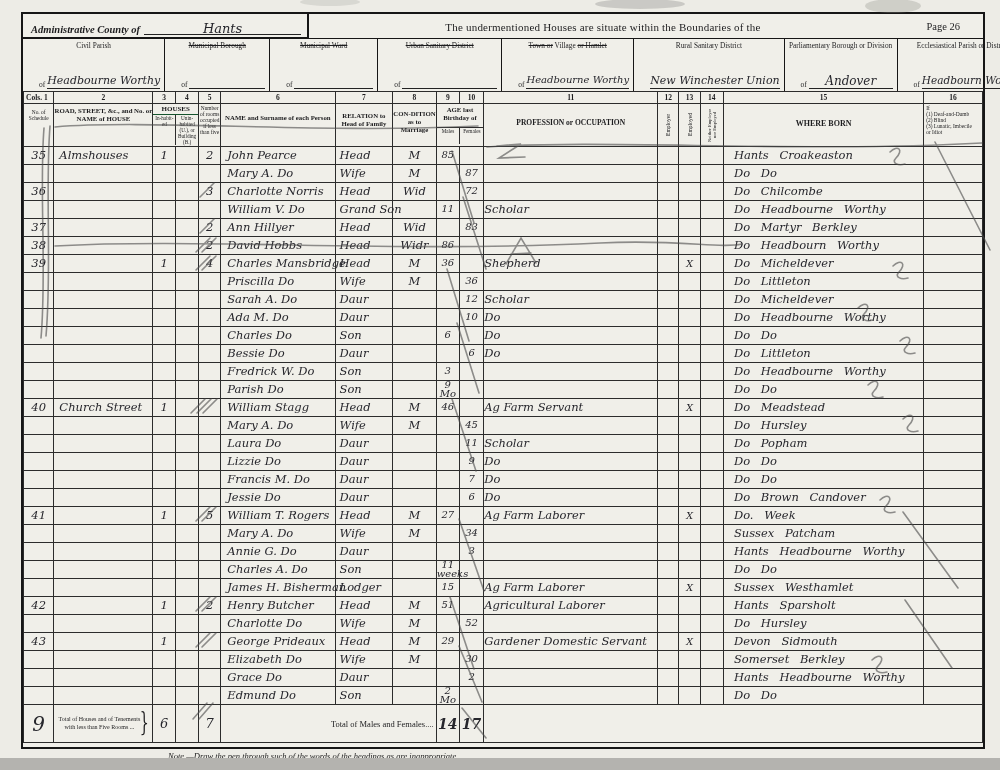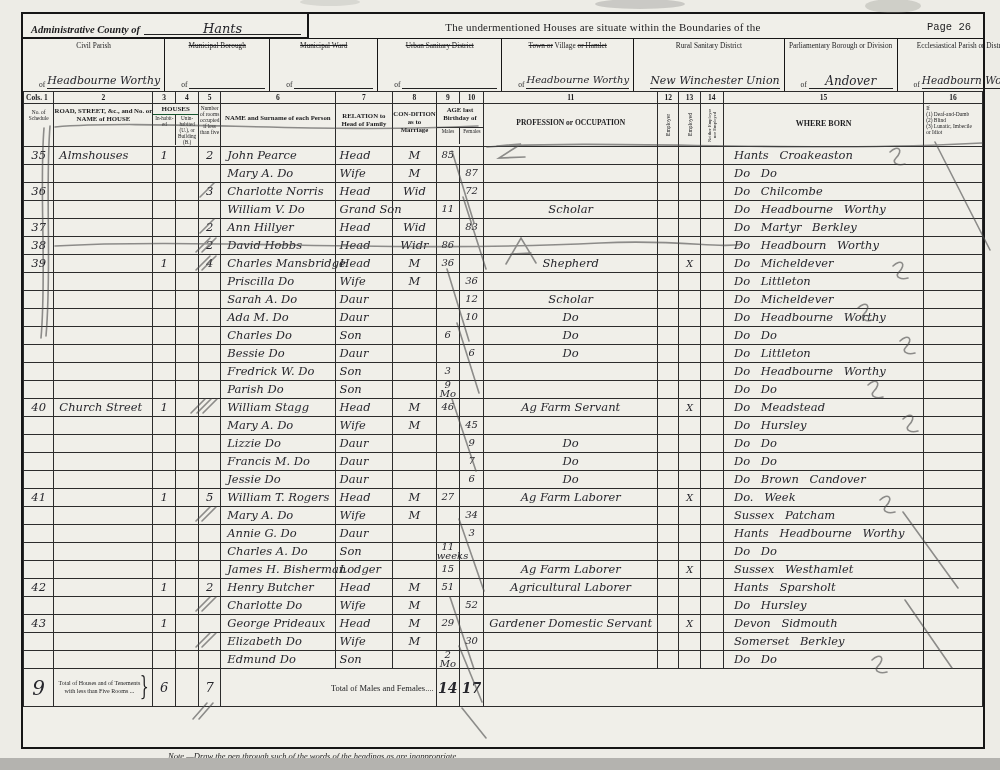--- a/index.html
+++ b/index.html
@@ -8,21 +8,21 @@
   .page::after{content:"";position:absolute;left:0;right:0;bottom:0;height:12px;background:#b4b3af;}
   .frame{position:absolute;left:21px;top:12px;width:960px;height:733px;border:2px solid #161616;background:#f0efe9;}
 
   
   .topstrip{position:relative;height:24px;border-bottom:1px solid #161616;}
   .adminbox{position:absolute;left:-2px;top:-2px;width:288px;height:27px;border:2px solid #161616;
             display:flex;align-items:flex-end;padding:0 6px 2px 8px;background:#f0efe9;box-sizing:border-box;}
   .adminlabel{font-style:italic;font-weight:bold;font-size:10.5px;white-space:nowrap;margin-top:28px;}
   .adminline{flex:1;border-bottom:1px solid #222;text-align:center;margin-left:4px;height:15px;}
   .boundary{position:absolute;left:300px;top:7px;width:560px;text-align:center;font-size:11px;letter-spacing:.2px;}
-  .pageno{position:absolute;right:12px;top:7px;font-size:10.5px;font-family:Liberation Mono, monospace;}
+  .pageno{position:absolute;right:23px;top:7px;font-size:10.5px;}
 
   
   .districts{display:flex;height:53px;box-sizing:border-box;}
   .dist{box-sizing:border-box;border-left:1px solid #161616;display:flex;flex-direction:column;padding-top:3px;}
   .dist:first-child{border-left:none;}
   .dlabel{font-size:7.3px;font-weight:normal;text-align:center;line-height:1.2;height:21px;}
   .struck{text-decoration:line-through;text-decoration-thickness:1px;}
   .dval{display:flex;align-items:flex-end;padding:0 4px 3px 16px;flex:1;font-size:7.5px;}
   .ofword{margin-right:2px;}
   .dline{flex:1;border-bottom:1px solid #232323;text-align:center;min-height:14px;}
@@ -49,21 +49,21 @@
   .pre{white-space:pre-line;}
 
   tbody td{height:17px;font-size:11.5px;line-height:1;vertical-align:middle;}
   .c-schedule{text-align:center;}
   .c-road{text-align:left;padding-left:5px;white-space:nowrap;}
   .c-inhabited,.c-uninhabited,.c-rooms{text-align:center;}
   .c-name{text-align:left;padding-left:6px;white-space:nowrap;}
   .c-relation{text-align:left;padding-left:4px;white-space:nowrap;}
   .c-condition{text-align:center;}
   .c-age_m,.c-age_f{text-align:center;font-size:10px;line-height:.85;}
-  .c-occupation{text-align:center;white-space:nowrap;}
+  .c-occupation{text-align:left;white-space:nowrap;}
   .c-employer,.c-employed,.c-neither{text-align:center;font-size:9.5px;}
   .c-born{text-align:left;padding-left:10px;white-space:nowrap;word-spacing:7px;}
 
   tfoot tr{height:38px;}
   tfoot td{vertical-align:middle;}
   .t-sched{text-align:center;font-size:20px;}
   .totals-label{position:relative;font-size:6px;font-weight:normal;text-align:center;line-height:1.25;padding:0 10px 0 2px;}
   .brace{position:absolute;right:0px;top:1px;font-size:26px;transform:scaleX(.55);font-family:"DejaVu Serif",serif;}
   .t-num{text-align:center;font-size:13px;}
   .totals-mf{text-align:right;font-size:8.5px;padding-right:2px;}
@@ -529,20 +529,38 @@
               <td class="c-neither hw"></td>
               <td class="c-born hw">Do Hursley</td>
               <td class="c-infirmity hw"></td>
             </tr>
             <tr>
               <td class="c-schedule hw"></td>
               <td class="c-road hw"></td>
               <td class="c-inhabited hw"></td>
               <td class="c-uninhabited hw"></td>
               <td class="c-rooms hw"></td>
+              <td class="c-name hw">Laura Do</td>
+              <td class="c-relation hw">Daur</td>
+              <td class="c-condition hw"></td>
+              <td class="c-age_m hw"></td>
+              <td class="c-age_f hw">11</td>
+              <td class="c-occupation hw">Scholar</td>
+              <td class="c-employer hw"></td>
+              <td class="c-employed hw"></td>
+              <td class="c-neither hw"></td>
+              <td class="c-born hw">Do Popham</td>
+              <td class="c-infirmity hw"></td>
+            </tr>
+            <tr>
+              <td class="c-schedule hw"></td>
+              <td class="c-road hw"></td>
+              <td class="c-inhabited hw"></td>
+              <td class="c-uninhabited hw"></td>
+              <td class="c-rooms hw"></td>
               <td class="c-name hw">Lizzie Do</td>
               <td class="c-relation hw">Daur</td>
               <td class="c-condition hw"></td>
               <td class="c-age_m hw"></td>
               <td class="c-age_f hw">9</td>
               <td class="c-occupation hw">Do</td>
               <td class="c-employer hw"></td>
               <td class="c-employed hw"></td>
               <td class="c-neither hw"></td>
               <td class="c-born hw">Do Do</td>
@@ -737,20 +755,38 @@
               <td class="c-name hw">Elizabeth Do</td>
               <td class="c-relation hw">Wife</td>
               <td class="c-condition hw">M</td>
               <td class="c-age_m hw"></td>
               <td class="c-age_f hw">30</td>
               <td class="c-occupation hw"></td>
               <td class="c-employer hw"></td>
               <td class="c-employed hw"></td>
               <td class="c-neither hw"></td>
               <td class="c-born hw">Somerset Berkley</td>
+              <td class="c-infirmity hw"></td>
+            </tr>
+            <tr>
+              <td class="c-schedule hw"></td>
+              <td class="c-road hw"></td>
+              <td class="c-inhabited hw"></td>
+              <td class="c-uninhabited hw"></td>
+              <td class="c-rooms hw"></td>
+              <td class="c-name hw">Grace Do</td>
+              <td class="c-relation hw">Daur</td>
+              <td class="c-condition hw"></td>
+              <td class="c-age_m hw"></td>
+              <td class="c-age_f hw">2</td>
+              <td class="c-occupation hw"></td>
+              <td class="c-employer hw"></td>
+              <td class="c-employed hw"></td>
+              <td class="c-neither hw"></td>
+              <td class="c-born hw">Hants Headbourne Worthy</td>
               <td class="c-infirmity hw"></td>
             </tr>
             <tr>
               <td class="c-schedule hw"></td>
               <td class="c-road hw"></td>
               <td class="c-inhabited hw"></td>
               <td class="c-uninhabited hw"></td>
               <td class="c-rooms hw"></td>
               <td class="c-name hw">Edmund Do</td>
               <td class="c-relation hw">Son</td>

